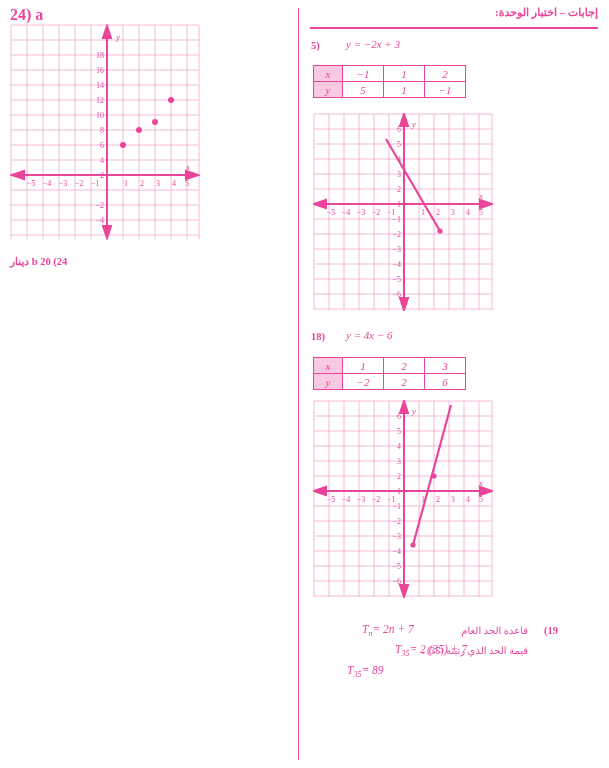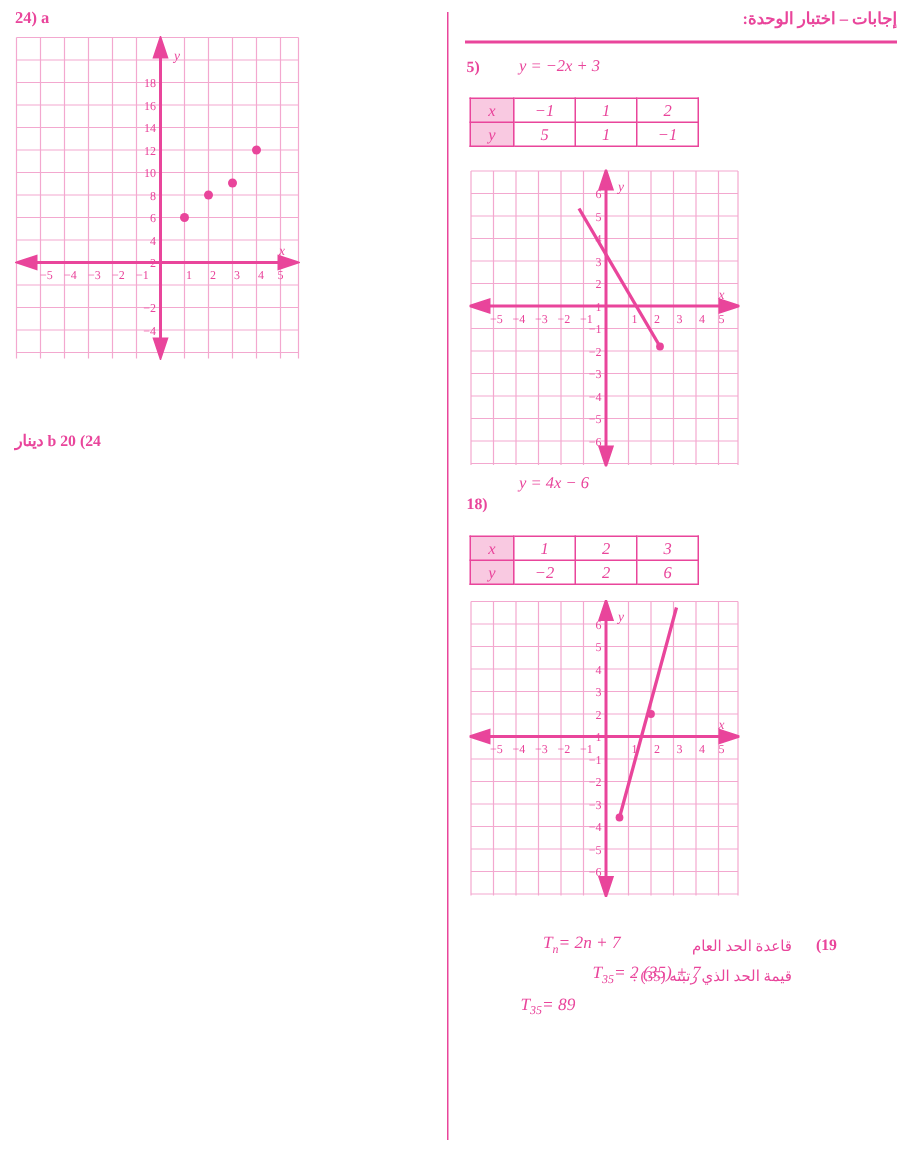--- a/index.html
+++ b/index.html
@@ -44,33 +44,32 @@
     font-size: 11px;
     font-weight: bold;
     direction: rtl;
     white-space: nowrap;
   }
   
   .lbl-24a {
     position: absolute;
     left: 10px;
     top: 6px;
-    font-size: 11px;
+    font-size: 16px;
     font-weight: bold;
     white-space: nowrap;
   }
   .lbl-24b {
     position: absolute;
     left: 10px;
     top: 255px;
     font-size: 10.5px;
     font-weight: bold;
     direction: rtl;
     white-space: nowrap;
-    margin-top: 32px;
   }
   
   .q-num {
     position: absolute;
     font-size: 10.5px;
     font-weight: bold;
   }
   .q-eq {
     position: absolute;
     font-size: 11px;
@@ -345,21 +344,21 @@
       </g>
       <text x="99" y="14" fill="#e9459b" font-family="Liberation Serif, serif" font-size="9" font-style="italic">y</text>
       <text x="166" y="86" fill="#e9459b" font-family="Liberation Serif, serif" font-size="9" font-style="italic">x</text>
 
       <line x1="73" y1="26" x2="127" y2="118" stroke="#e9459b" stroke-width="2.2"></line>
       <circle cx="127" cy="118" r="2.6" fill="#e9459b"></circle>
     </svg>
   </div>
 
   <div class="q-num" style="left:311px; top:331px;text-align:center;">18)</div>
-  <div class="q-eq" style="left:346px; top:316px;">y = 4x − 6</div>
+  <div class="q-eq" style="left:346px; top:329px;">y = 4x − 6</div>
 
   <table class="vt" style="left:313px; top:357px;">
     <tbody>
         <tr>
       <td class="hdr">x</td>
       <td>1</td>
       <td>2</td>
       <td>3</td>
     </tr>
     <tr>

